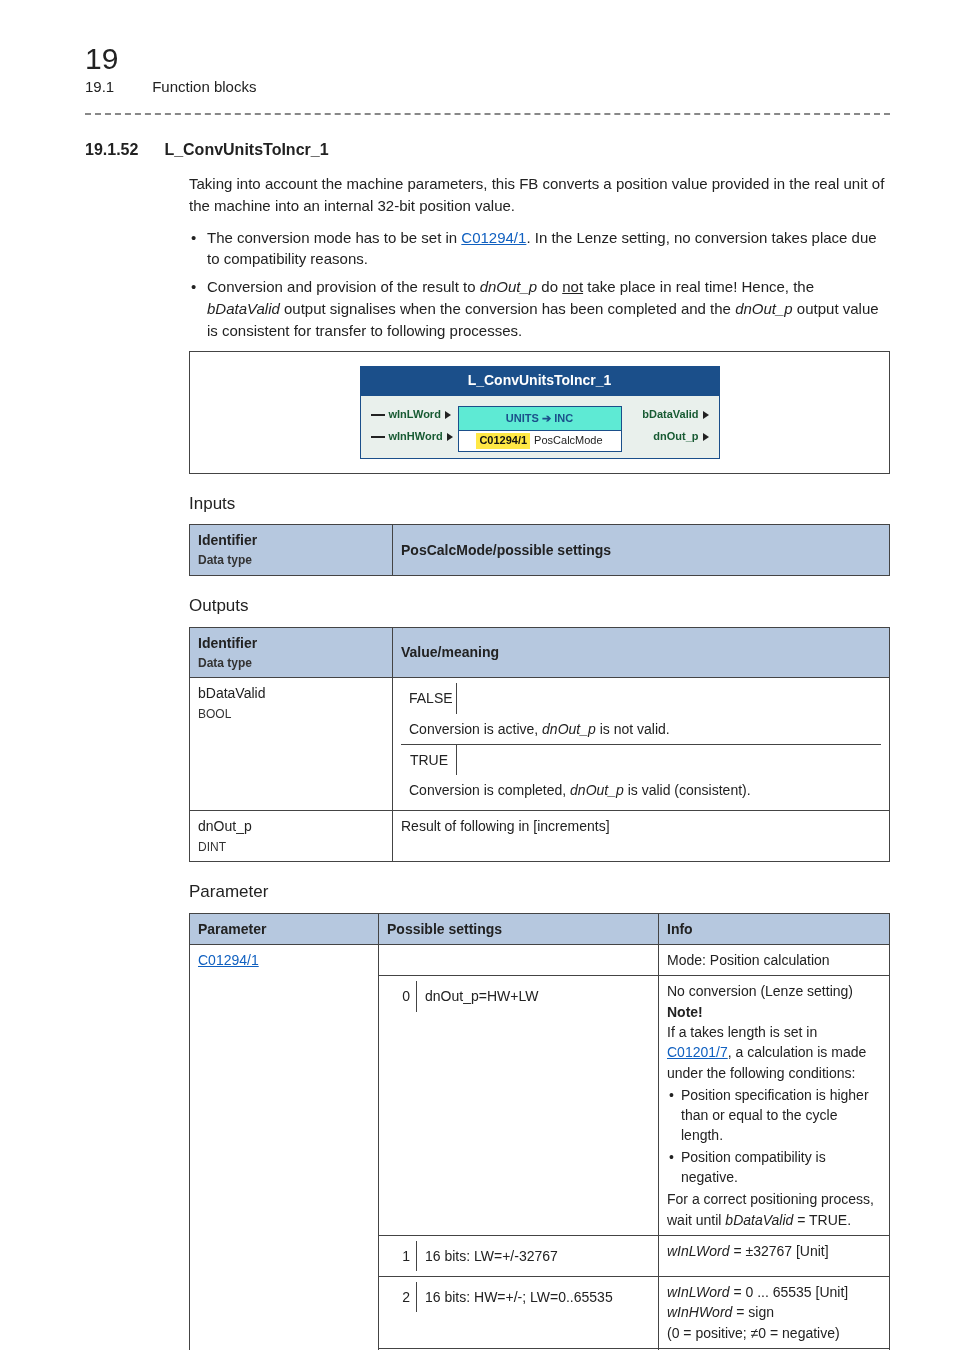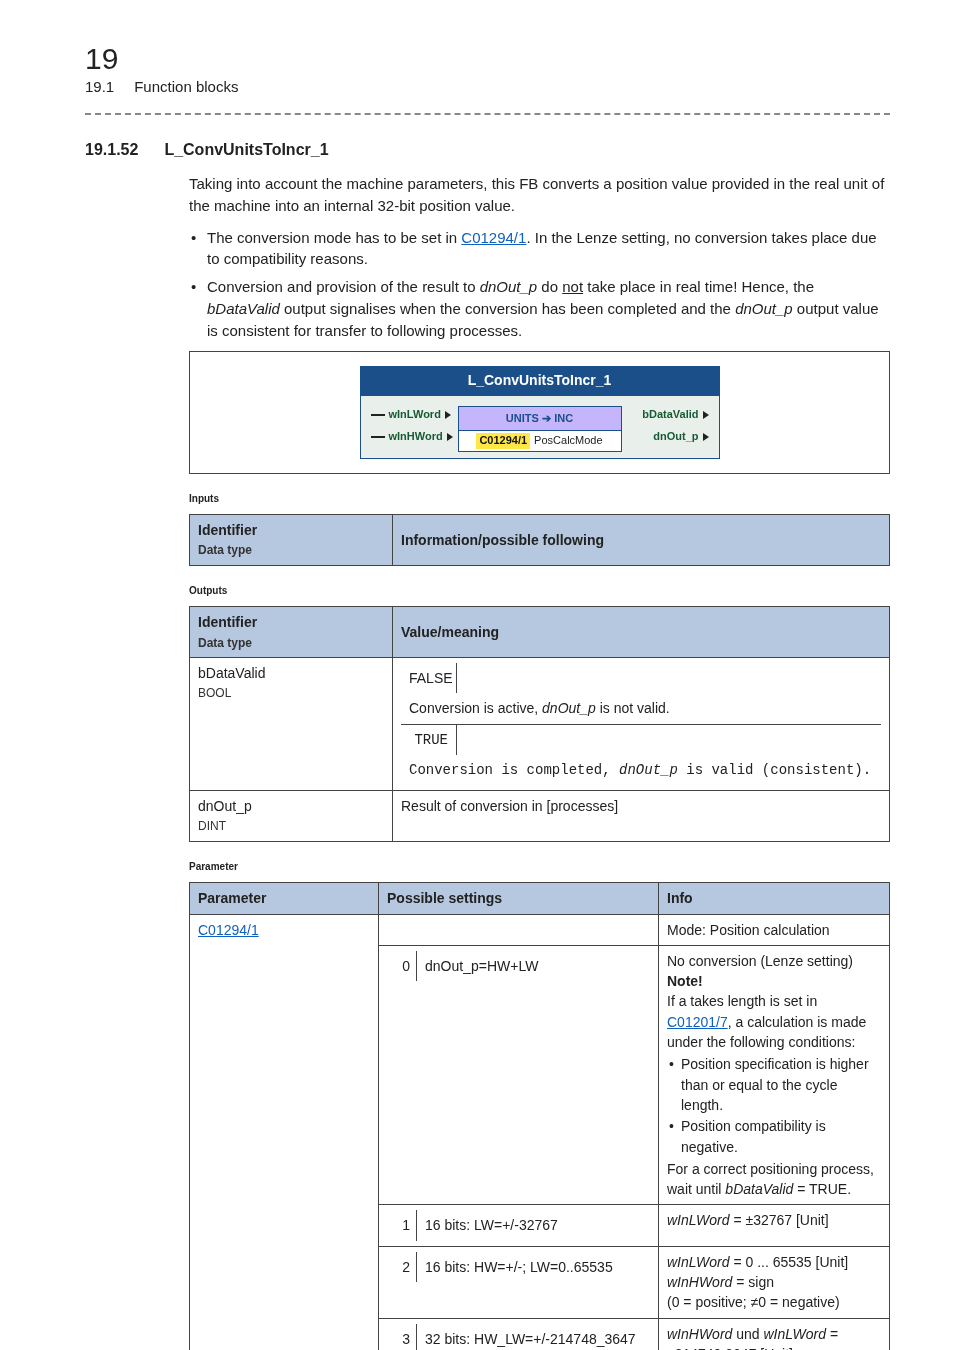--- a/index.html
+++ b/index.html
@@ -12,21 +12,21 @@
   }
   .page {
     width: 954px;
     min-height: 1350px;
     padding: 42px 64px 30px 85px;
     position: relative;
   }
   .chapter-line { display: flex; align-items: baseline; gap: 28px; margin-bottom: 2px; }
   .chap-num { font-size: 30px; font-weight: 400; }
   .chap-title { font-size: 30px; font-weight: 400; }
-  .sub-line { display: flex; align-items: baseline; gap: 20px; font-size: 15px; margin-bottom: 18px; }
+  .sub-line { display: flex; align-items: baseline; gap: 38px; font-size: 15px; margin-bottom: 18px; }
   .sub-num { }
   .sub-title { }
   .dashed-sep { border: none; border-top: 2px dashed #888; margin: 8px 0 26px 0; }
   .sec-row { display: flex; align-items: baseline; gap: 26px; margin-bottom: 14px; }
   .sec-num { font-size: 16px; font-weight: 700; }
   .sec-title { font-size: 16px; font-weight: 700; }
   .body-block { margin-left: 104px; font-size: 15px; line-height: 1.45; }
   .body-p { margin: 0 0 10px 0; }
   ul.bullets { list-style: none; padding: 0; margin: 0 0 4px 0; }
   ul.bullets > li { position: relative; padding-left: 18px; margin-bottom: 6px; }
@@ -65,29 +65,29 @@
   .port-left, .port-right { display: flex; align-items: center; gap: 4px; }
   .wire { width: 14px; height: 2px; background: #222; }
   .tri-r { width: 0; height: 0; border-top: 4px solid transparent; border-bottom: 4px solid transparent; border-left: 6px solid #222; }
   .port-name { color: #175a32; font-weight: 600; }
   .center-box {
     position: absolute;
     left: 50%; top: 10px;
     transform: translateX(-50%);
     width: 164px;
     border: 1px solid #1b4f8a;
-    background: #c4b5fd;
+    background: #5eead4;
     text-align: center;
     font-size: 11px;
   }
   .cb-top { padding: 4px 4px; color: #1b4f8a; font-weight: 600; }
   .cb-bot { border-top: 1px solid #1b4f8a; background: #fff; padding: 2px 4px; display:flex; gap:4px; justify-content:center; }
   .ylw { background: #ffe845; color:#111; padding: 0 3px; font-weight:600; }
   .arrow-glyph { display:inline-block; font-weight:900; }
-  .subhead { font-weight: 700; font-size: 10px; margin: 14px 0 8px 0; }
+  .subhead { font-weight: 400; font-size: 17px; margin: 14px 0 8px 0; }
 
   
   table.spec {
     width: 100%;
     border-collapse: collapse;
     font-size: 14px;
     margin-bottom: 18px;
   }
   table.spec th {
     background: #b6c8df;
@@ -98,21 +98,21 @@
   }
   table.spec td {
     border: 1px solid #444;
     padding: 5px 8px;
     vertical-align: top;
   }
   .col1 { width: 29%; }
   .dtype { display:block; text-align: left; font-size: 12px; color:#333; margin-top:2px; }
   td.inner-nopad { padding:0; }
   .inner-row { display:flex; border-bottom:1px solid #444;flex-direction:column; }
-  .inner-row:last-child { border-bottom:none;font-family:Liberation Mono, monospace; }
+  .inner-row:last-child { border-bottom:none; }
   .inner-k { width:56px; text-align:right; padding:5px 8px; border-right:1px solid #444; }
   .inner-v { flex:1; padding:5px 8px; }
 
   
   table.param th.c1 { width: 27%; }
   table.param th.c2 { width: 40%; }
   ul.info-sub { list-style:none; padding:0; margin:2px 0 2px 0; }
   ul.info-sub > li { position:relative; padding-left:14px; margin:0 0 1px 0; }
   ul.info-sub > li::before { content:"•"; position:absolute; left:2px; }
   td.settings-wrap { padding:0; }
@@ -195,21 +195,21 @@
     </div>
 
     <div class="subhead">Inputs</div>
     <table class="spec">
       <tbody>
           <tr>
         <th class="col1">
           <span>Identifier</span>
           <span class="dtype">Data type</span>
         </th>
-        <th>Information/possible following</th>
+        <th>PosCalcMode/possible settings</th>
       </tr>
     </tbody>
       </table>
 
     <div class="subhead">Outputs</div>
     <table class="spec">
       <tbody>
           <tr>
         <th class="col1">
           <span>Identifier</span>
@@ -231,21 +231,21 @@
             <div class="inner-k">TRUE</div>
             <div class="inner-v"><span>Conversion is completed, </span><span class="ital">dnOut_p</span><span> is valid (consistent).</span></div>
           </div>
         </td>
       </tr>
       <tr>
         <td>
           <span>dnOut_p</span>
           <span class="dtype">DINT</span>
         </td>
-        <td>Result of conversion in [processes]</td>
+        <td>Result of following in [increments]</td>
       </tr>
     </tbody>
       </table>
 
     <div class="subhead">Parameter</div>
     <table class="spec param">
       <tbody>
           <tr>
         <th class="c1">Parameter</th>
         <th class="c2">Possible settings</th>

